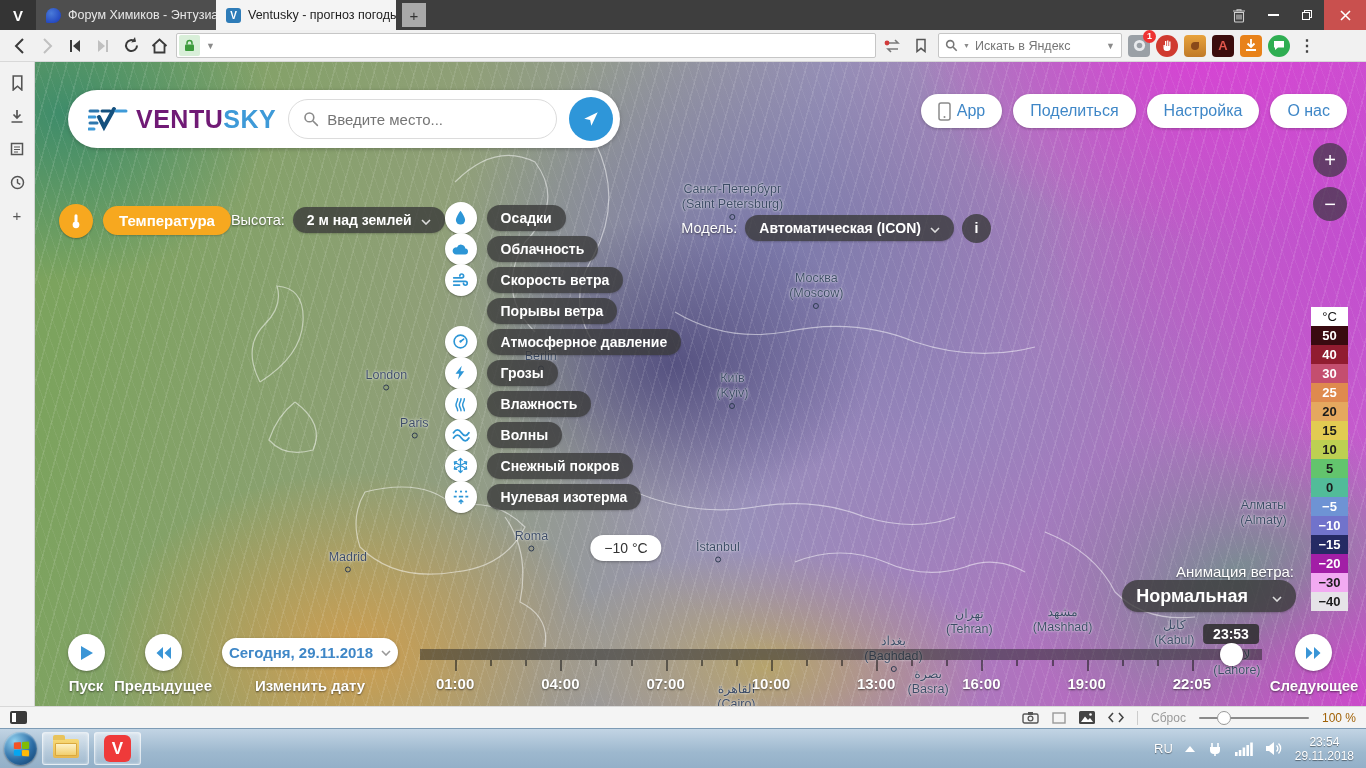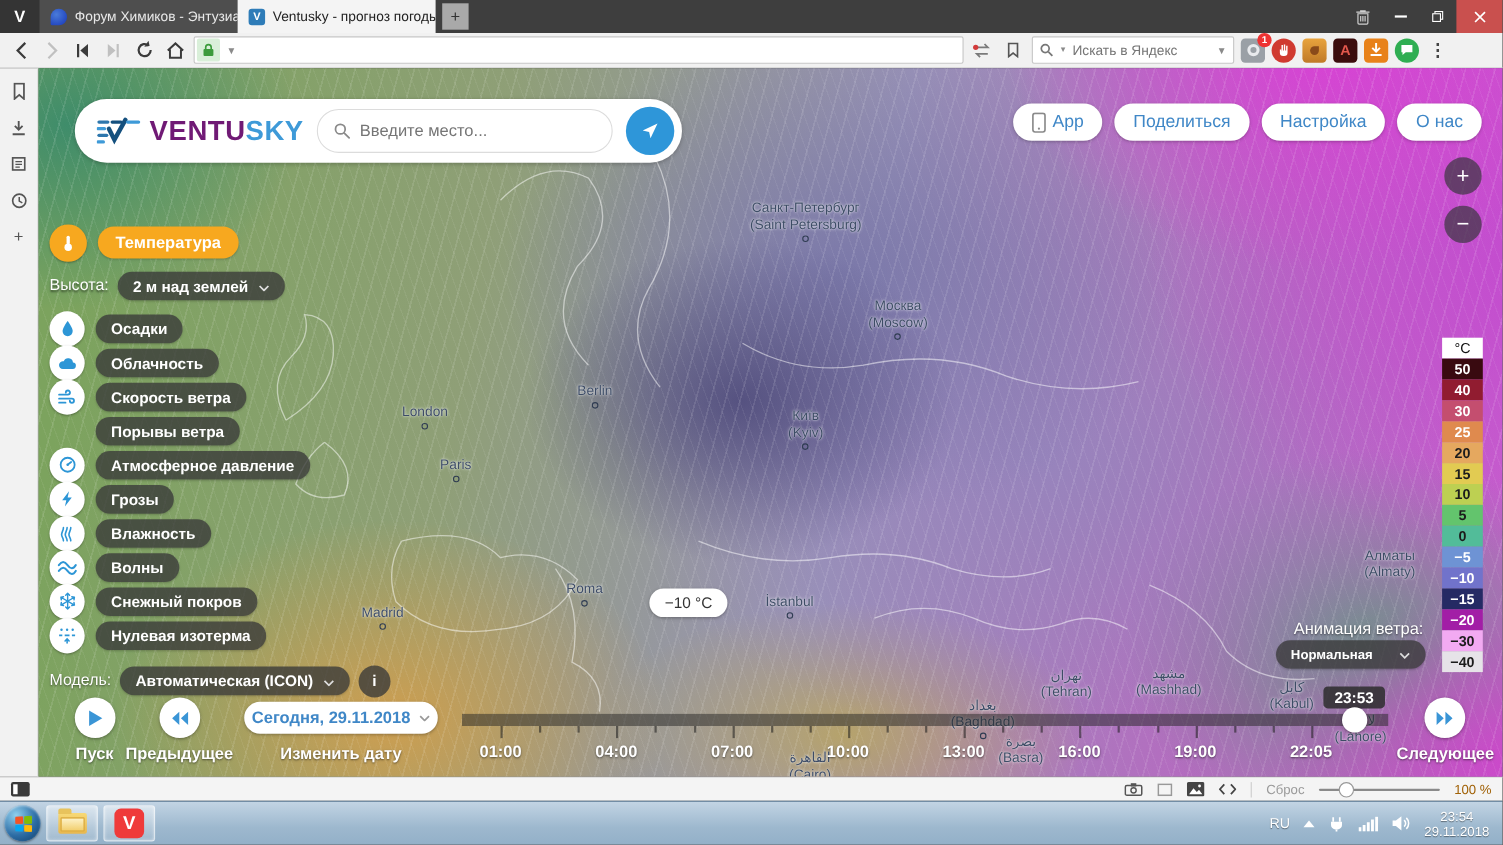--- a/index.html
+++ b/index.html
@@ -77,21 +77,21 @@
   .place-search { flex:1; height:40px; border:1px solid #dcdcdc; border-radius:21px; display:flex; align-items:center; gap:8px; padding:12px 14px; }
   .place-search input { border:none; outline:none; flex:1; font-size:15px; color:#555; background:transparent; font-family:"Liberation Sans",sans-serif; }
   .locate-btn { width:44px; height:44px; border-radius:50%; background:#2e96d9; display:flex; align-items:center; justify-content:center; flex:0 0 auto; }
 
   .nav-pills { right:19px; top:32px; display:flex; gap:11px; }
   .nav-pill { height:34px; background:#fff; border-radius:17px; color:#3f87c7; font-size:16px; display:flex; align-items:center; gap:6px; padding:0 17px; box-shadow:0 1px 3px rgba(0,0,0,.25); white-space:nowrap; }
 
   .zoombtn { right:19px; width:34px; height:34px; border-radius:50%; background:rgba(62,54,68,.72); color:#fff; font-size:20px; display:flex; align-items:center; justify-content:center; }
 
   
-  .layers { left:10px; top:140px; display:flex; flex-direction:column; }
+  .layers { left:24px; top:140px; display:flex; flex-direction:row; }
   .layer-row { display:flex; align-items:center; gap:10px; height:31px; }
   .layer-row.big { height:37px; margin-bottom:3px; }
   .icon-circle { width:32px; height:32px; border-radius:50%; background:#fff; display:flex; align-items:center; justify-content:center; box-shadow:0 1px 2px rgba(0,0,0,.3); flex:0 0 32px; }
   .icon-circle.orange { background:#f7a81f; width:34px; height:34px; flex-basis:34px; }
   .icon-circle.empty { visibility:hidden; }
   .pill { background:rgba(56,56,56,.78); color:#fff; font-weight:bold; font-size:14px; padding:5px 14px; border-radius:16px; white-space:nowrap; box-shadow:0 1px 2px rgba(0,0,0,.2); }
   .pill.orange { background:#f7a81f; font-size:15px; padding:6px 16px; }
   .inline-label { color:#fff; font-size:14.5px; text-shadow:0 1px 2px rgba(0,0,0,.55); }
   .height-row { margin:4px 0 9px; height:28px; display:flex; align-items:center; gap:8px; }
   .model-row { margin-top:11px; height:30px; display:flex; align-items:center; gap:8px; }
@@ -99,21 +99,21 @@
   .info-circle { width:29px; height:29px; border-radius:50%; background:rgba(56,56,56,.78); color:#fff; font-weight:bold; font-size:14px; display:flex; align-items:center; justify-content:center; }
 
   
   .legend { right:18px; top:245px; width:37px; }
   .legend div { height:19px; font-size:13px; font-weight:bold; display:flex; align-items:center; justify-content:center; }
   .legend .unit { background:#fff; color:#111; font-weight:normal; }
 
   
   .windanim-label { right:72px; top:501px; color:#fff; font-size:15px; text-shadow:0 1px 2px rgba(0,0,0,.55); }
   .windanim-pill { right:70px; top:524px; }
-  .windanim-pill .pill { font-size:12px; padding:6px 14px; }
+  .windanim-pill .pill { font-size:18px; padding:6px 14px; }
 
   
   .circle-btn { width:37px; height:37px; border-radius:50%; background:#fff; box-shadow:0 1px 3px rgba(0,0,0,.35); display:flex; align-items:center; justify-content:center; }
   .tl-caption { position:absolute; color:#fff; font-weight:bold; font-size:15px; text-shadow:0 1px 2px rgba(0,0,0,.55); transform:translateX(-50%); white-space:nowrap; }
   .date-pill { left:187px; top:576px; width:176px; height:29px; background:#fff; border-radius:15px; box-shadow:0 1px 3px rgba(0,0,0,.3); display:flex; align-items:center; justify-content:center; gap:8px; color:#3f87c7; font-weight:bold; font-size:15px; }
   .tl-bar { left:385px; top:587px; width:842px; height:11px; background:rgba(35,35,35,.5); }
   .tick { position:absolute; top:11px; width:2px; background:rgba(25,25,25,.55); }
   .tick.short { height:6px; } .tick.tall { height:11px; }
   .tl-handle { left:1185px; top:581px; width:23px; height:23px; border-radius:50%; background:#fff; box-shadow:0 1px 3px rgba(0,0,0,.4); }
   .tl-tip { left:1196px; top:562px; transform:translateX(-50%); background:rgba(45,45,45,.85); color:#fff; font-size:14px; font-weight:bold; padding:2px 10px; border-radius:4px; }

